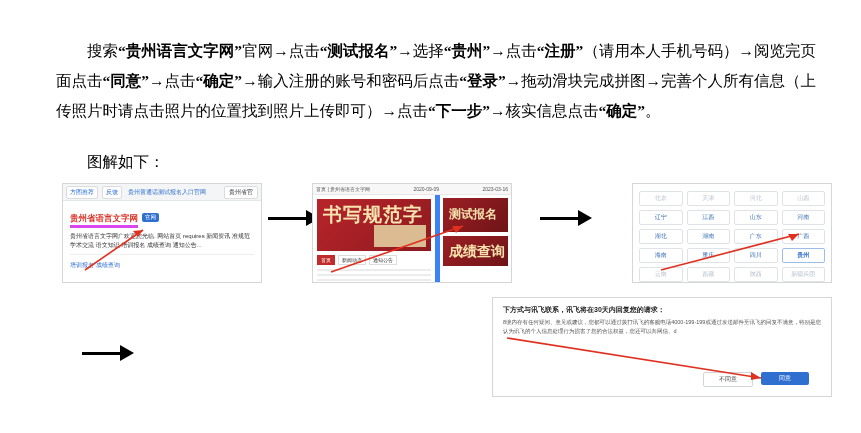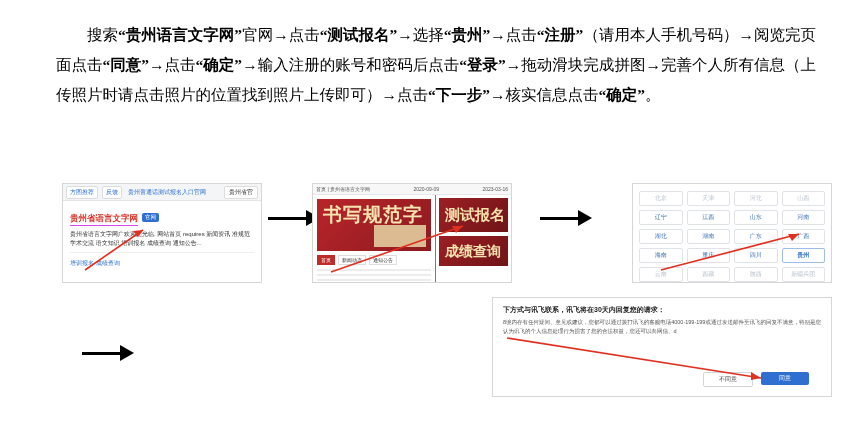--- a/index.html
+++ b/index.html
@@ -15,21 +15,21 @@
     position: relative;
   }
   .page {
     position: relative;
     width: 861px;
     height: 433px;
   }
   .instructions {
     position: absolute;
     left: 56px;
-    top: 20px;
+    top: 36px;
     width: 760px;
     font-size: 15.5px;
     line-height: 30px;
     color: #000;
     text-align: justify;
   }
   .instructions p {
     margin: 0;
     text-indent: 2em;
   }
@@ -106,21 +106,21 @@
     border: 1px solid #dcdcdc;
     padding: 1px 4px;
     border-radius: 2px;
     color: #333;
   }
   #panel1 .p1-body { padding: 6px 7px; }
   #panel1 .p1-title {
     color: #d93025;
     font-size: 8.5px;
     font-weight: bold;
-    border-bottom: 1px solid #d946ef;
+    border-bottom: 3px solid #d946ef;
     display: inline-block;
     font-family: "Liberation Sans", sans-serif;
   }
   #panel1 .p1-badge {
     display: inline-block;
     background: #2f6fd0;
     color: #fff;
     font-size: 5.5px;
     padding: 1px 3px;
     border-radius: 2px;
@@ -160,21 +160,21 @@
     padding: 0 3px;
     box-sizing: border-box;
     font-family: "Liberation Sans", sans-serif;
   }
   #panel2 .p2-main {
     display: flex;
     height: 89px;
   }
   #panel2 .p2-left {
     width: 122px;
-    border-right: 1px solid #3b82f6;
+    border-right: 5px solid #3b82f6;
     position: relative;
   }
   #panel2 .p2-banner {
     margin: 4px;
     height: 52px;
     background: linear-gradient(135deg, #b8252a 0%, #8d1a1f 100%);
     position: relative;
     overflow: hidden;
   }
   #panel2 .p2-banner .bi {
@@ -222,21 +222,21 @@
     background: linear-gradient(135deg, #9c1f24 0%, #6f1418 100%);
     height: 34px;
     position: relative;
     margin-bottom: 4px;
   }
   #panel2 .p2-rb span {
     position: absolute;
     top: 8px;
     left: 6px;
     color: #f5e2ad;
-    font-size: 15px;
+    font-size: 12px;
     font-weight: bold;
     font-family: "Liberation Serif", serif;
   }
   #panel2 .p2-rb2 {
     background: linear-gradient(135deg, #9c1f24 0%, #6f1418 100%);
     height: 30px;
     position: relative;
   }
   #panel2 .p2-rb2 span {
     position: absolute;
@@ -383,20 +383,21 @@
 <body>
 
 <div class="page">
 
   <div class="instructions">
     <p>
       <span>搜索</span><span class="bold">“贵州语言文字网”</span><span>官网→点击</span><span class="bold">“测试报名”</span><span>→选择</span><span class="bold">“贵州”</span><span>→点击</span><span class="bold">“注册”</span><span>（请用本人手机号码）→阅览完页面点击</span><span class="bold">“同意”</span><span>→点击</span><span class="bold">“确定”</span><span>→输入注册的账号和密码后点击</span><span class="bold">“登录”</span><span>→拖动滑块完成拼图→完善个人所有信息（上传照片时请点击照片的位置找到照片上传即可）→点击</span><span class="bold">“下一步”</span><span>→核实信息点击</span><span class="bold">“确定”</span><span>。</span>
     </p>
   </div>
 
+  <div class="caption">图解如下：</div>
 
   <div class="panel" id="panel1">
     <div class="p1-top">
       <span class="p1-tab">方图推荐</span>
       <span class="p1-tab">反馈</span>
       <span class="p1-url">贵州普通话测试报名入口官网</span>
       <span class="p1-right-box">贵州省官</span>
     </div>
     <div class="p1-body">
       <span class="p1-title">贵州省语言文字网</span><span class="p1-badge">官网</span>

